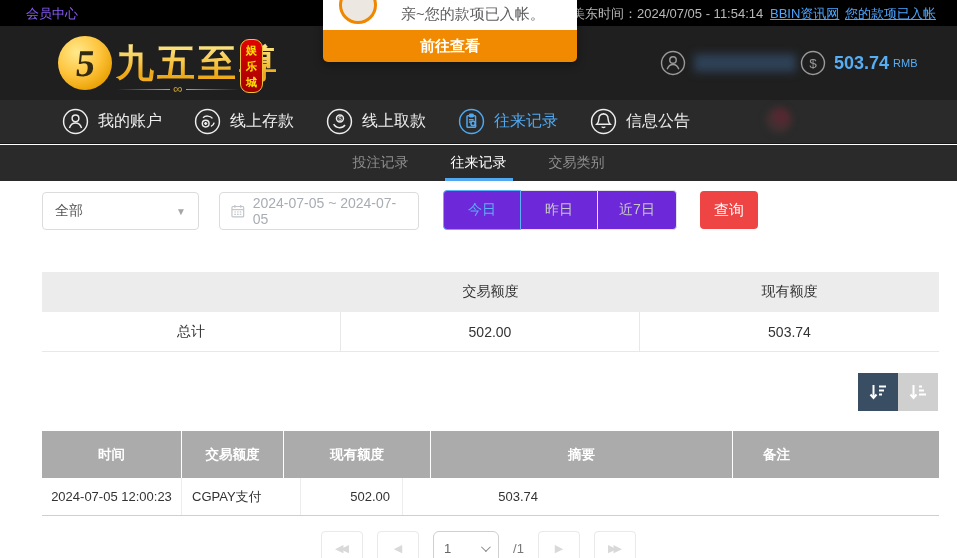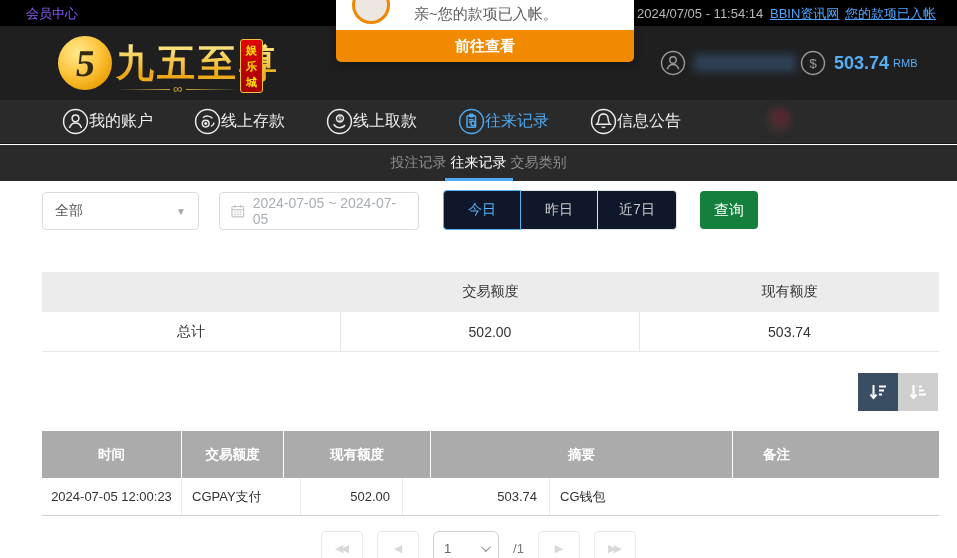--- a/index.html
+++ b/index.html
@@ -17,63 +17,63 @@
   
   .header { position:absolute; left:0; top:26px; width:957px; height:74px; background:#1f1f1f; }
   .logo-circle { position:absolute; left:58px; top:10px; width:54px; height:54px; border-radius:50%;
      background:radial-gradient(circle at 35% 30%, #ffe98c 0%, #fec43d 45%, #e89f00 80%, #d08a00 100%);
      display:flex; align-items:center; justify-content:center; }
   .logo-circle span { font-family:"Liberation Serif", serif; font-weight:bold; font-size:38px; color:#332a12; transform:skewX(-6deg); }
   .logo-text { position:absolute; left:116px; top:12px; font-family:"Liberation Serif", serif; font-weight:bold;
      font-size:38px; letter-spacing:3px; background:linear-gradient(180deg,#fce98e 8%,#f7c94e 45%,#eda715 72%,#f6b83a 100%);
      -webkit-background-clip:text; background-clip:text; color:transparent; }
   .logo-badge { position:absolute; left:240px; top:13px; width:23px; min-height:52px; background:linear-gradient(180deg,#e00404,#a30000);
-     border:1px solid #f0c23c; border-radius:3px; color:#ffe400; font-size:11px; font-weight:bold; line-height:16px;
+     border:1px solid #f0c23c; border-radius:9px; color:#ffe400; font-size:11px; font-weight:bold; line-height:16px;
      text-align:center; padding:2px 0; word-break:break-all; }
   .flourish { position:absolute; left:117px; top:58px; width:122px; display:flex; align-items:center; }
   .flourish .fl-line { flex:1; height:1px; background:linear-gradient(90deg, transparent, #c9a43c); }
   .flourish .fl-line.r { background:linear-gradient(90deg, #c9a43c, transparent); }
   .flourish .fl-mid { color:#c9a43c; font-size:13px; padding:0 3px; line-height:10px; }
 
   .acct { position:absolute; top:0; height:74px; display:flex; align-items:center; }
   .acct-user { left:660px; }
   .acct-bal  { left:800px; }
   .blur-name { width:102px; height:18px; margin-left:8px; background:#2e4156; filter:blur(4px); border-radius:2px; }
   .bal-num { margin-left:8px; font-size:18px; font-weight:bold; color:#57aef5; }
   .bal-cur { margin-left:4px; font-size:11px; color:#57aef5; }
 
   
   .navbar { position:absolute; left:0; top:100px; width:957px; height:44px; background:#2a2a2a;
      border-bottom:1px solid #181818; display:flex; align-items:center; padding-left:62px; gap:30px; }
-  .nav-item { display:flex; align-items:center; gap:0; width:102px; color:#ededed; font-size:16px; cursor:pointer; }
+  .nav-item { display:flex; align-items:center; gap:9px; width:102px; color:#ededed; font-size:16px; cursor:pointer; }
   .nav-item.active { color:#4fa8f0; }
   .nav-item svg { flex:0 0 auto; }
   .nav-badge-blur { position:absolute; left:766px; top:7px; width:26px; height:26px; border-radius:50%;
      background:radial-gradient(circle at 60% 35%, #5e2430, #3a3232 70%); filter:blur(3px); }
 
   
   .subnav { position:absolute; left:0; top:145px; width:957px; height:36px; background:#2a2a2a;
-     display:flex; justify-content:center; align-items:stretch; }
+     display:flex; justify-content:center; align-items:stretch; gap:38px; }
   .subtab { position:relative; display:flex; align-items:center; font-size:14px; color:#8f8f8f; cursor:pointer; padding:0 2px; }
   .subtab.active { color:#fff; }
   .subtab.active::after { content:""; position:absolute; left:-4px; right:-4px; bottom:0; height:3px; background:#4fa8f0; }
 
   
   .sel-box { position:absolute; left:42px; top:192px; width:157px; height:38px; border:1px solid #dcdcdc; border-radius:4px;
      background:#fff; display:flex; align-items:center; padding:0 12px; font-size:14px; color:#555; cursor:pointer; }
   .sel-box .caret { margin-left:auto; font-size:10px; color:#a6a6a6; }
   .date-box { position:absolute; left:219px; top:192px; width:200px; height:38px; border:1px solid #dcdcdc; border-radius:4px;
      background:#fff; display:flex; align-items:center; padding:0 10px; gap:7px; font-size:14px; color:#a8adb3; cursor:pointer; }
   .quick-group { position:absolute; left:443px; top:190px; display:flex; }
-  .qbtn { width:78px; height:40px; background:#0f172a; border:1px solid #e3e3e3; color:#c8c8c8; font-size:14px;
+  .qbtn { width:78px; height:40px; background:#6d28d9; border:1px solid #e3e3e3; color:#c8c8c8; font-size:14px;
      display:flex; align-items:center; justify-content:center; cursor:pointer; margin-left:-1px; }
   .qbtn:first-child { margin-left:0; border-radius:4px 0 0 4px; }
   .qbtn:last-child { width:80px; border-radius:0 4px 4px 0; }
   .qbtn.active { border:1px solid #5ab3f7; color:#5ab3f7; position:relative; z-index:2; }
-  .search-btn { position:absolute; left:700px; top:191px; width:58px; height:38px; background:#15803d; border:none;
+  .search-btn { position:absolute; left:700px; top:191px; width:58px; height:38px; background:#ef4444; border:none;
      border-radius:4px; color:#fff; font-size:15px; cursor:pointer; font-family:inherit; }
 
   
   .sum-table { position:absolute; left:42px; top:272px; width:897px; }
   .sum-head { display:flex; height:40px; background:#ececec; }
   .sum-head .c { width:299px; display:flex; align-items:center; justify-content:center; font-size:14px; color:#333; }
   .sum-row { display:flex; height:40px; background:#fff; border-bottom:1px solid #e8e8e8; }
   .sum-row .c { width:299px; display:flex; align-items:center; justify-content:center; font-size:14px; color:#333;
      border-right:1px solid #e8e8e8; }
   .sum-row .c:last-child { border-right:none; }
@@ -107,21 +107,21 @@
   .pg-btn { width:42px; height:34px; background:#fff; border:1px solid #e9e9e9; border-radius:4px; color:#d9d9d9;
      font-size:11px; display:flex; align-items:center; justify-content:center; cursor:pointer; }
   .pg-btn .dbl { letter-spacing:-3px; margin-right:3px; }
   .pg-select { width:66px; height:34px; border:1px solid #cfcfcf; border-radius:6px; background:#fff; display:flex;
      align-items:center; padding:0 10px; font-size:13px; color:#666; cursor:pointer; }
   .pg-select .chev { margin-left:auto; width:7px; height:7px; border-right:1.5px solid #888; border-bottom:1.5px solid #888;
      transform:rotate(45deg) translateY(-2px); }
   .pg-total { font-size:13px; color:#777; }
 
   
-  .popup { position:absolute; left:336px; top:0; width:298px; z-index:20; border-radius:0 0 6px 6px;
+  .popup { position:absolute; left:323px; top:0; width:254px; z-index:20; border-radius:0 0 6px 6px;
      box-shadow:0 3px 10px rgba(0,0,0,.35); }
   .popup-body { position:relative; height:30px; background:#fff; }
   .popup-icon { position:absolute; left:16px; top:-14px; width:38px; height:38px; border-radius:50%;
      border:3px solid #ef8800; background:#ece7e0; }
   .popup-msg { position:absolute; left:78px; top:5px; font-size:15px; color:#5c5c5c; white-space:nowrap; }
   .popup-act { height:32px; background:#f18a00; border-radius:0 0 5px 5px; color:#fff; font-size:15px; font-weight:bold;
      display:flex; align-items:center; justify-content:center; cursor:pointer; }
 
   svg { display:block; }
 </style>
@@ -294,21 +294,20 @@
     <div class="h w-amt">交易额度</div>
     <div class="h w-bal">现有额度</div>
     <div class="h w-sum">摘要</div>
     <div class="h w-note">备注</div>
   </div>
   <div class="dt-row">
     <div class="d w-time">2024-07-05 12:00:23</div>
     <div class="d w-type">CGPAY支付</div>
     <div class="d w-amt">502.00</div>
     <div class="d w-bal">503.74</div>
-    <div class="d w-note">CG钱包</div>
   </div>
 </div>
 
 <div class="pager">
   <div class="pg-btn">
     <span class="dbl">◀◀</span>
   </div>
   <div class="pg-btn">
     <span>◀</span>
   </div>

